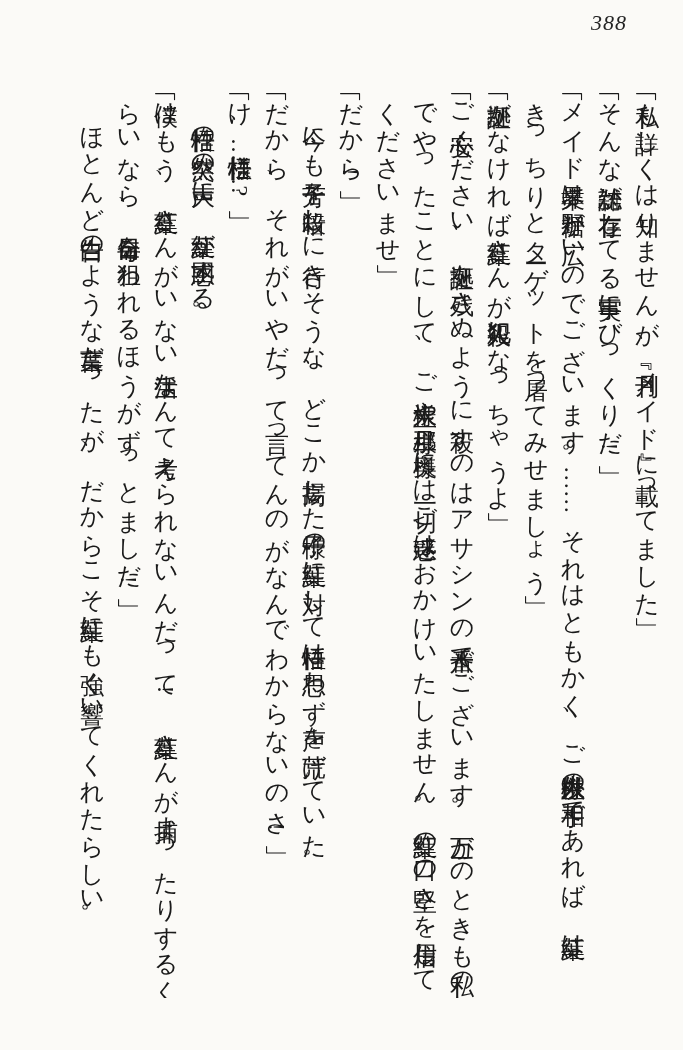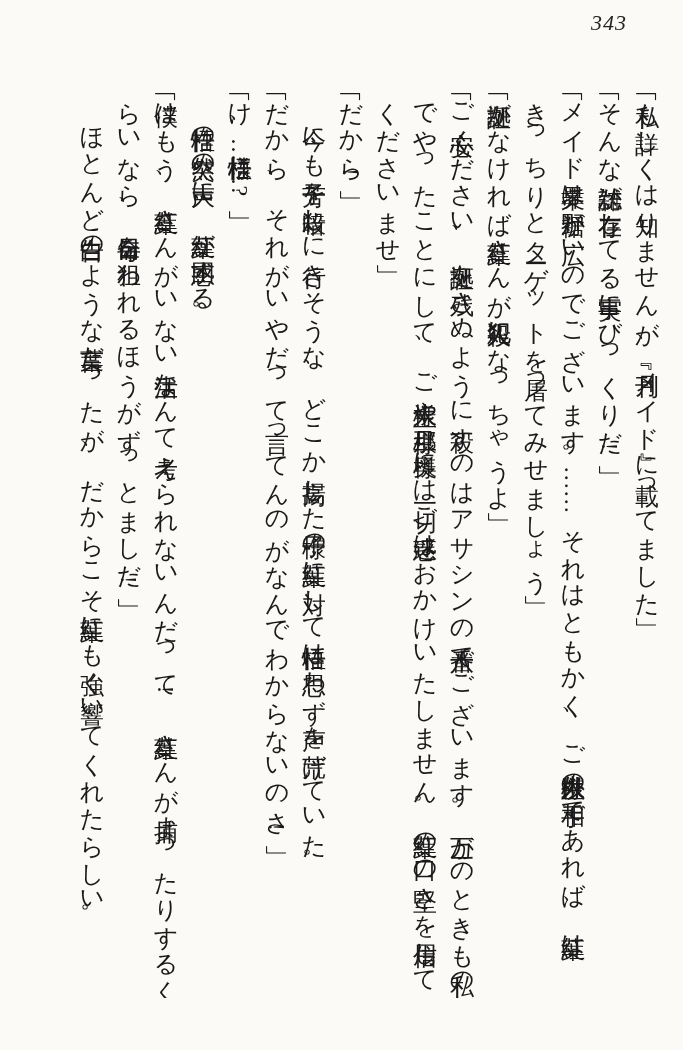--- a/index.html
+++ b/index.html
@@ -46,21 +46,21 @@
     text-indent: 0;
   }
   .text-block p.indent {
     text-indent: 1em;
   }
 </style>
 </head>
 <body>
 
 <div class="page">
-  <div class="page-number">343</div>
+  <div class="page-number">388</div>
 
   <div class="text-block">
     <p>「私も詳しくは知りませんが、『月刊メイド』に載ってました」</p>
     <p>「そんな雑誌が存在してる事実にびっくりだ!」</p>
     <p>「メイド業界は裾野が広いのでございます。……それはともかく、ご主人様以外の相手であれば、紅葉はきっちりとターゲットを屠ってみせましょう」</p>
     <p>「証拠がなければ紅葉さんが殺人犯になっちゃうよ」</p>
     <p>「ご安心ください、証拠を残さぬように殺すのはアサシンの十八番でございます。万が一のときも私の独断でやったことにして、ご主人様や旦那様、奥様には一切ご迷惑はおかけいたしません。紅葉の口の堅さを信用してくださいませ」</p>
     <p>「だから!」</p>
     <p class="indent">今にも芳子を暗殺しに行きそうな、どこか高揚した様子の紅葉に対して桂悟は思わず声を荒げていた。</p>
     <p>「だから、それがいやだって言ってんのがなんでわからないのさ!」</p>

